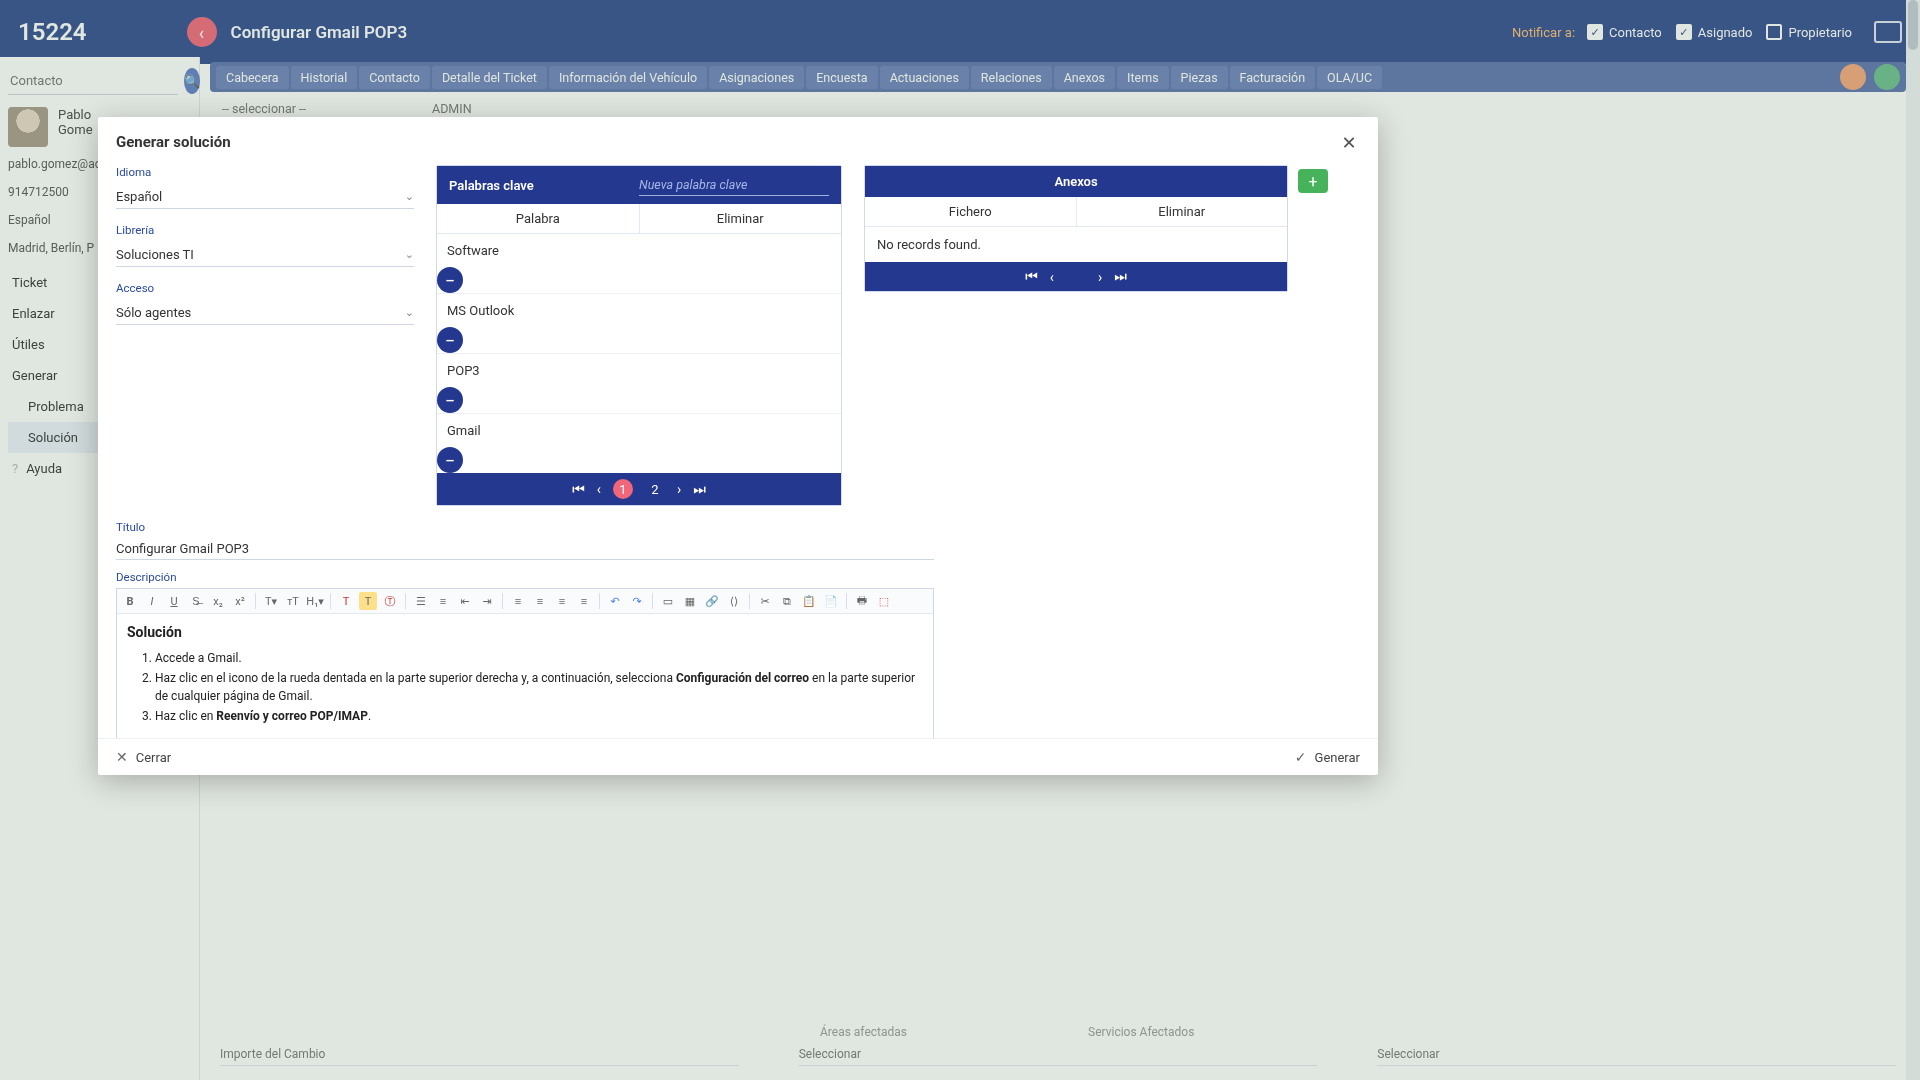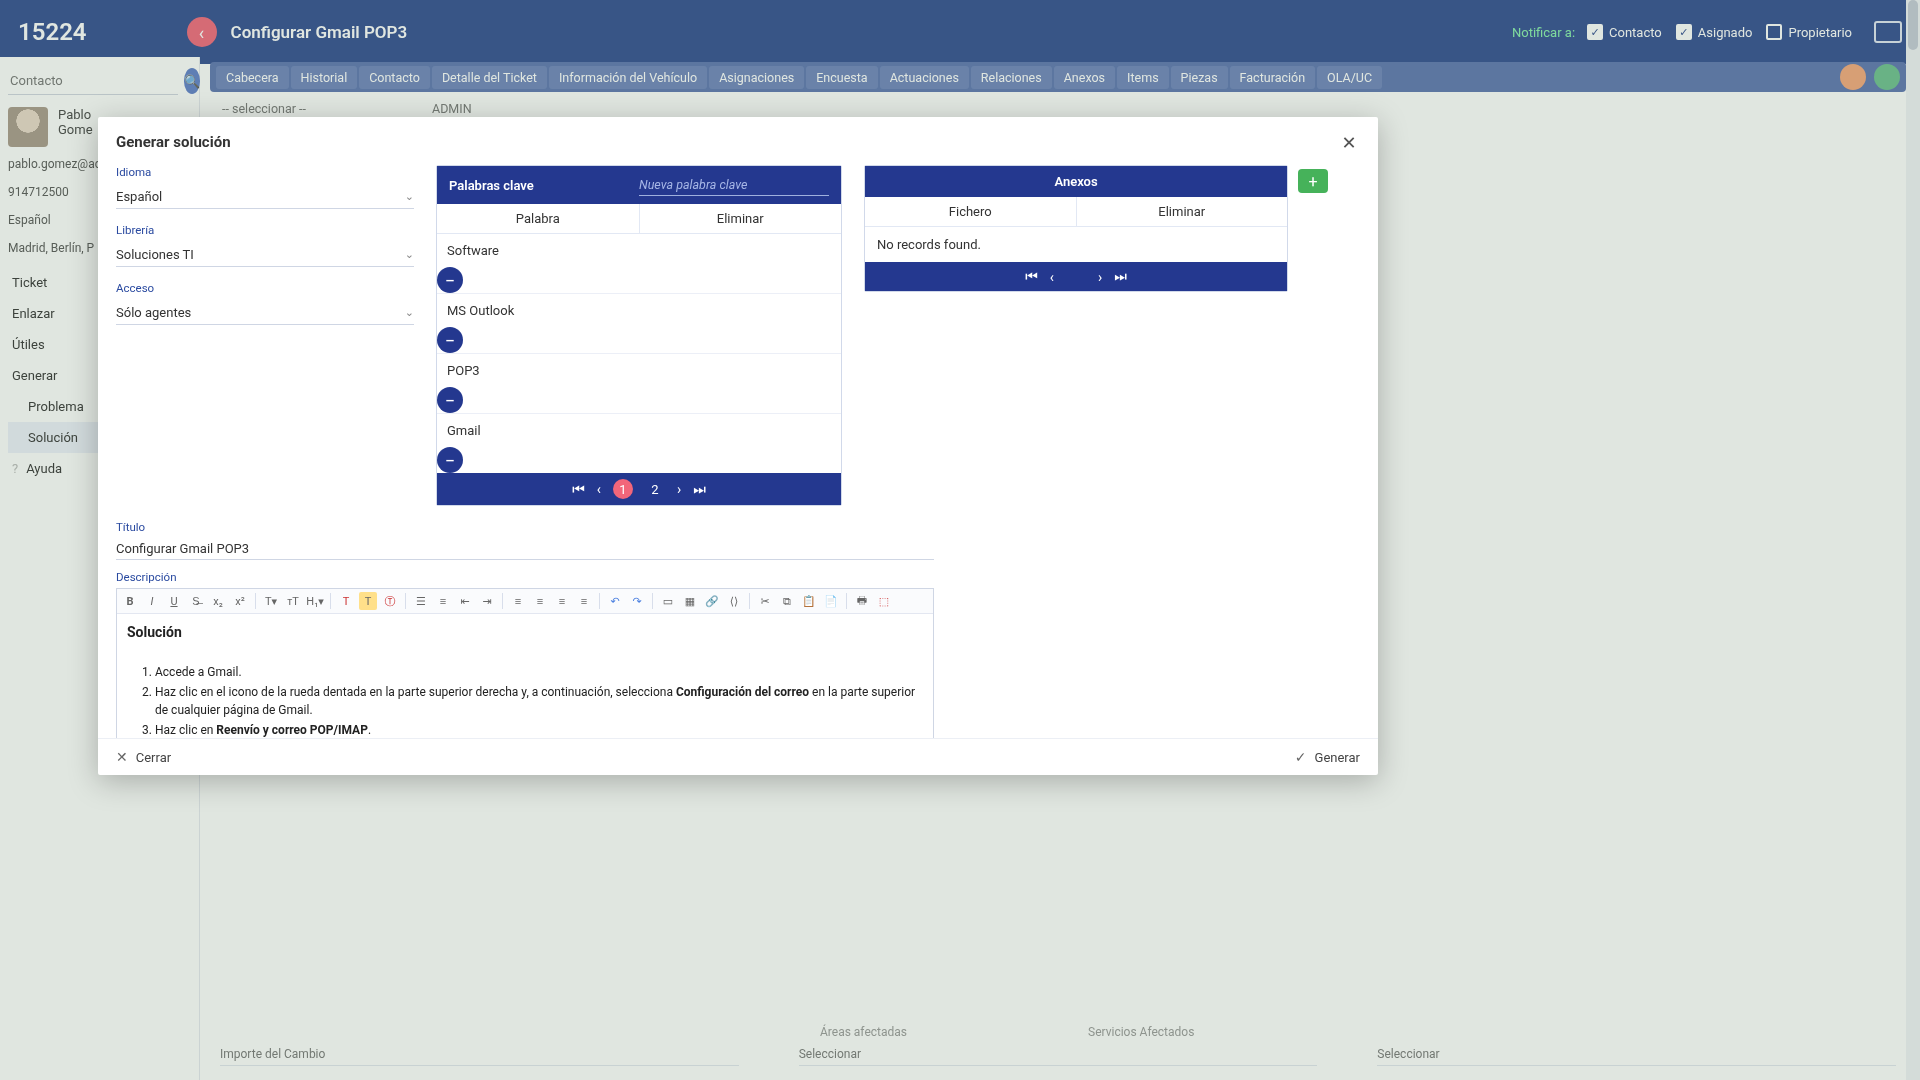--- a/index.html
+++ b/index.html
@@ -7,21 +7,21 @@
 
 
 .bg-header {
   position: absolute; top: 0; left: 0; right: 0; height: 64px;
   background: #2e4a8f; display: flex; align-items: center; padding: 0 18px;
 }
 .bg-header .ticket-id { color: #fff; font-size: 24px; font-weight: 600; margin-right: 100px; }
 .bg-header .back-btn { width: 30px; height: 30px; border-radius: 50%; background: #f2667a; display:flex; align-items:center; justify-content:center; margin-right: 14px; color:#fff; font-size:18px;}
 .bg-header .title { color: #fff; font-size: 17px; font-weight: 600; }
 .bg-header .spacer { flex: 1; }
-.bg-header .notify-label { color:#86efac; font-size:13px; margin-right:12px; }
+.bg-header .notify-label { color:#fdba74; font-size:13px; margin-right:12px; }
 .bg-header .chk { display:flex; align-items:center; color:#fff; font-size:13px; margin-right:14px; }
 .bg-header .chk .box { width:16px; height:16px; border:2px solid #fff; border-radius:2px; margin-right:6px; display:flex; align-items:center; justify-content:center; font-size:11px; }
 .bg-header .chk .box.checked { background:#fff; color:#2e4a8f; }
 .bg-header .card-icon { width:28px; height:22px; border:2px solid #e0e6f4; border-radius:3px; margin-left:8px; position:relative; }
 
 .bg-toolbar {
   position:absolute; top:62px; left:210px; right:14px; height:30px;
   background:#5a73b0; border-radius:4px; display:flex; align-items:center; padding:0 6px; gap:2px;
 }
 .bg-toolbar .tab { color:#fff; font-size:12.5px; padding:4px 10px; border-radius:3px; background:#6c83bb; }
@@ -144,21 +144,21 @@
 }
 .editor .toolbar .tbtn {
   width:18px; height:18px; font-size:11px; color:#666; display:flex; align-items:center; justify-content:center;
   cursor:pointer; border-radius:2px;
 }
 .editor .toolbar .sep { width:1px; height:16px; background:#d8deeb; margin:0 2px;}
 .editor .content {
   height:144px; overflow-y:auto; padding:8px 10px; font-size:12px; color:#222; line-height:1.5;
 }
 .editor .content h4 { font-size:14px; font-weight:700; margin-bottom:6px;}
-.editor .content ol { padding-left:28px; margin-top:20px;}
+.editor .content ol { padding-left:28px; margin-top:6px;}
 .editor .content ol li { margin-bottom:2px; }
 .editor .content strong { font-weight:700;}
 
 .modal-footer {
   border-top:1px solid #eceff5; padding:10px 18px; display:flex; align-items:center;
 }
 .modal-footer .btn { display:flex; align-items:center; gap:8px; font-size:13px; color:#444; cursor:pointer;}
 .modal-footer .btn .ic { font-size:14px; color:#666;}
 .modal-footer .spacer { flex:1;}
 

